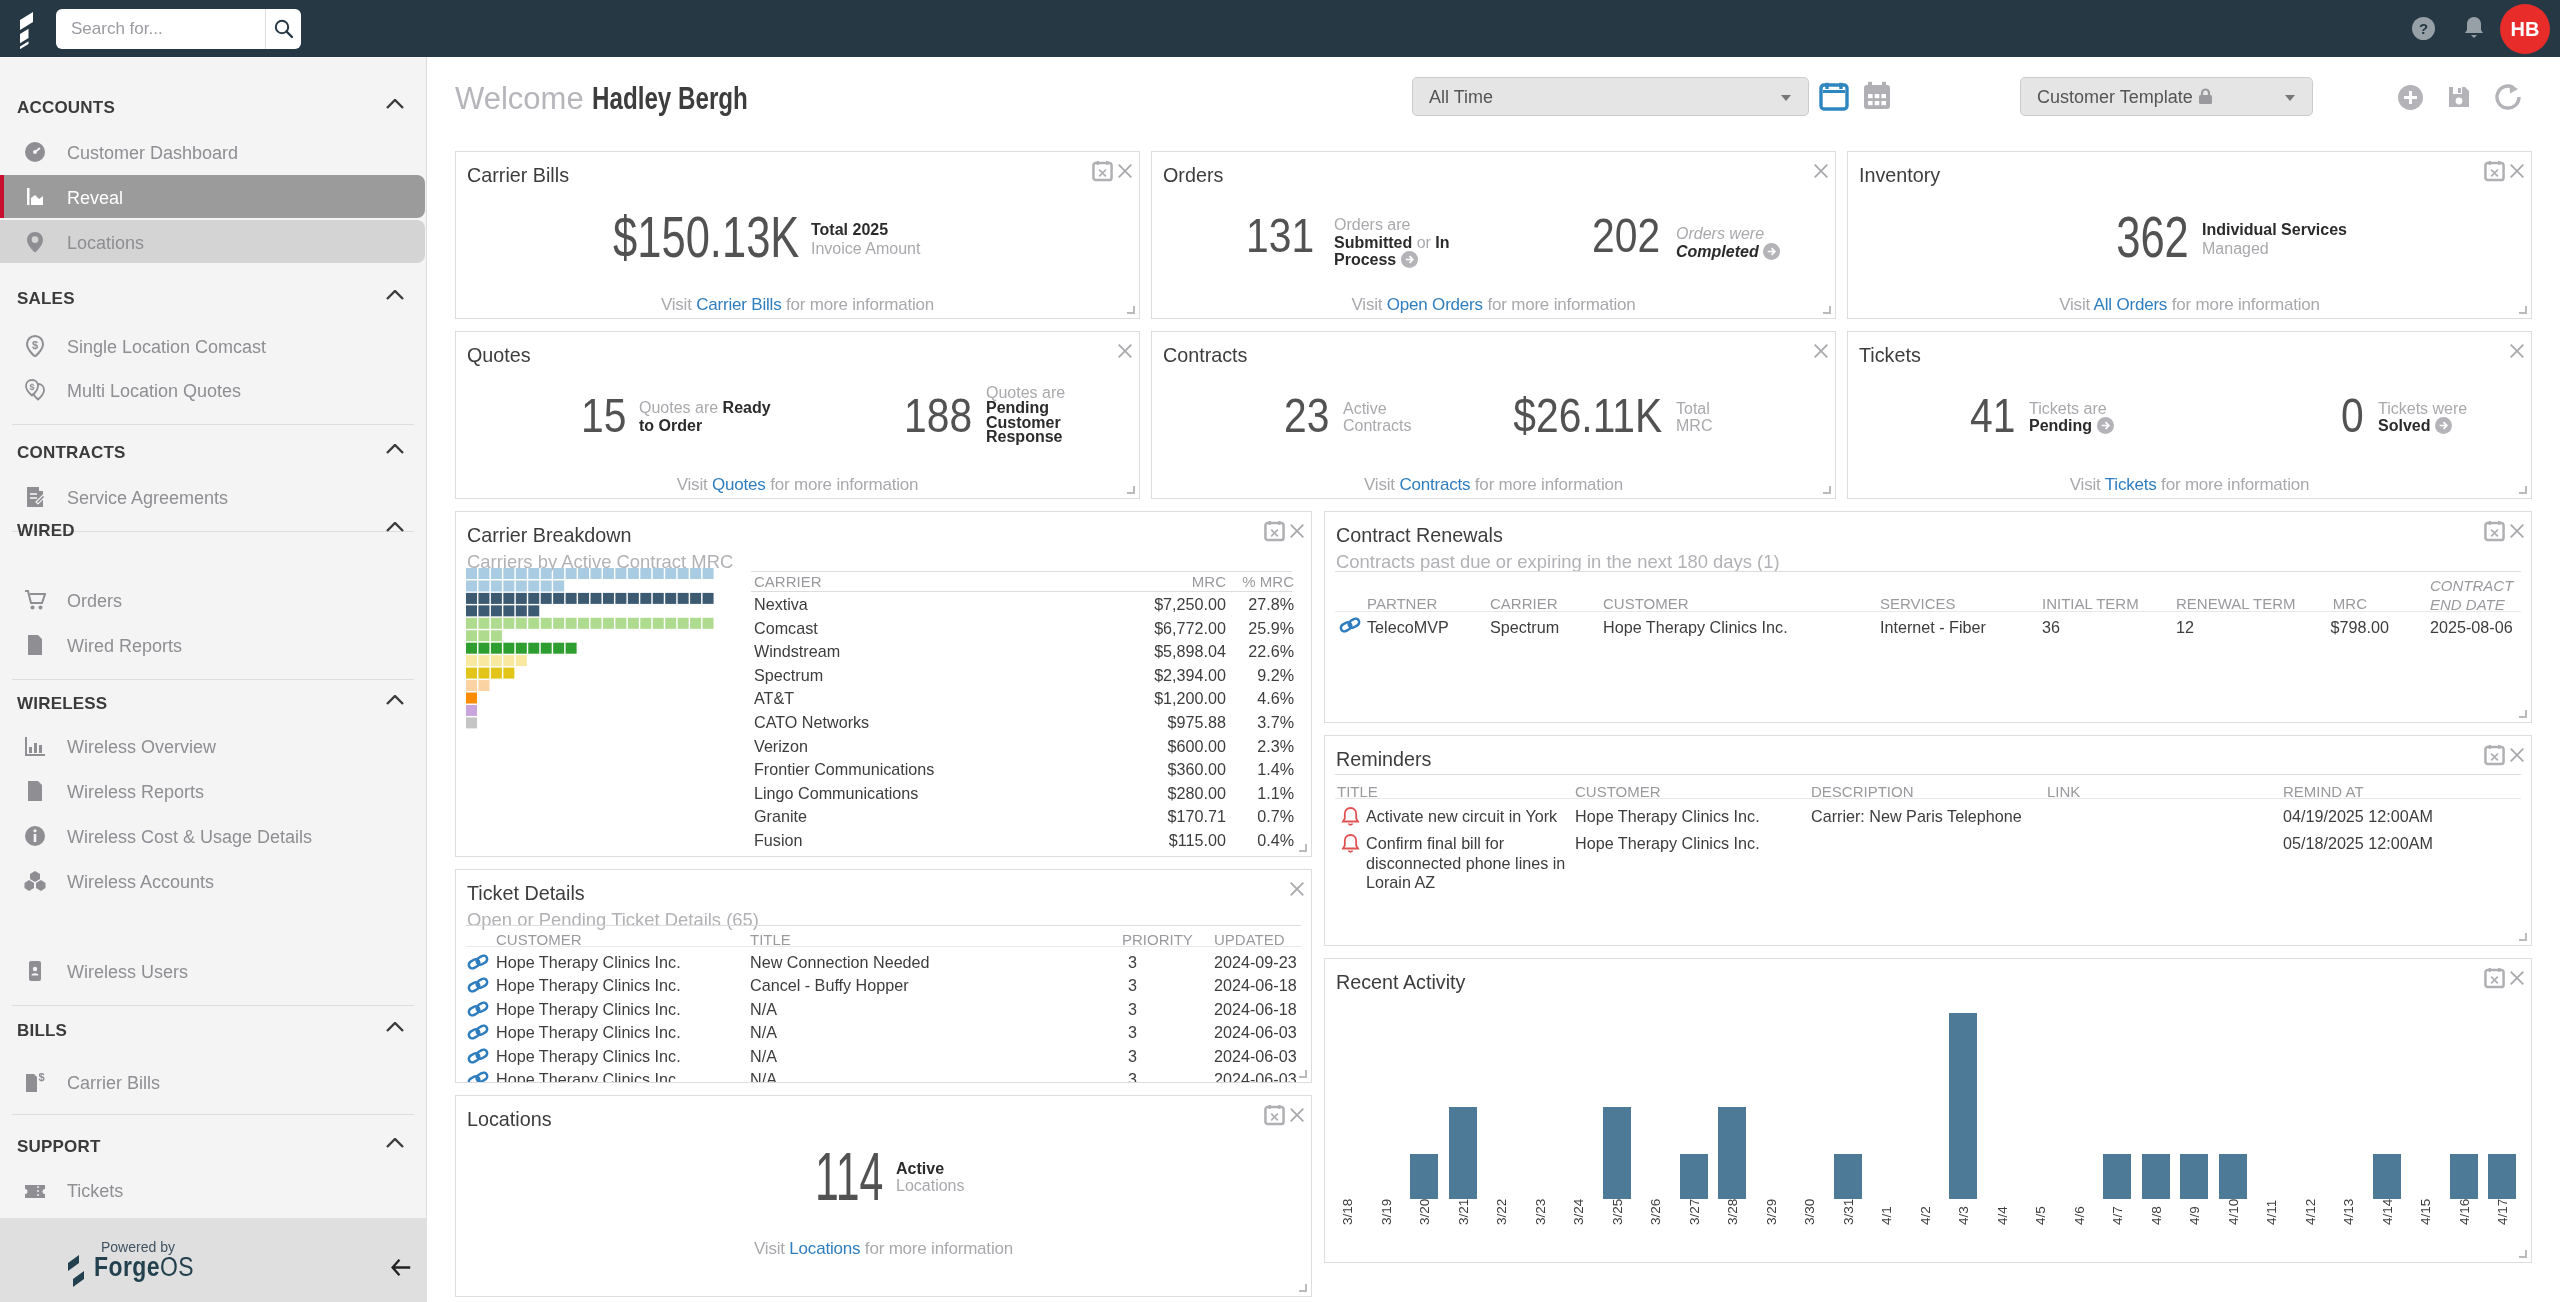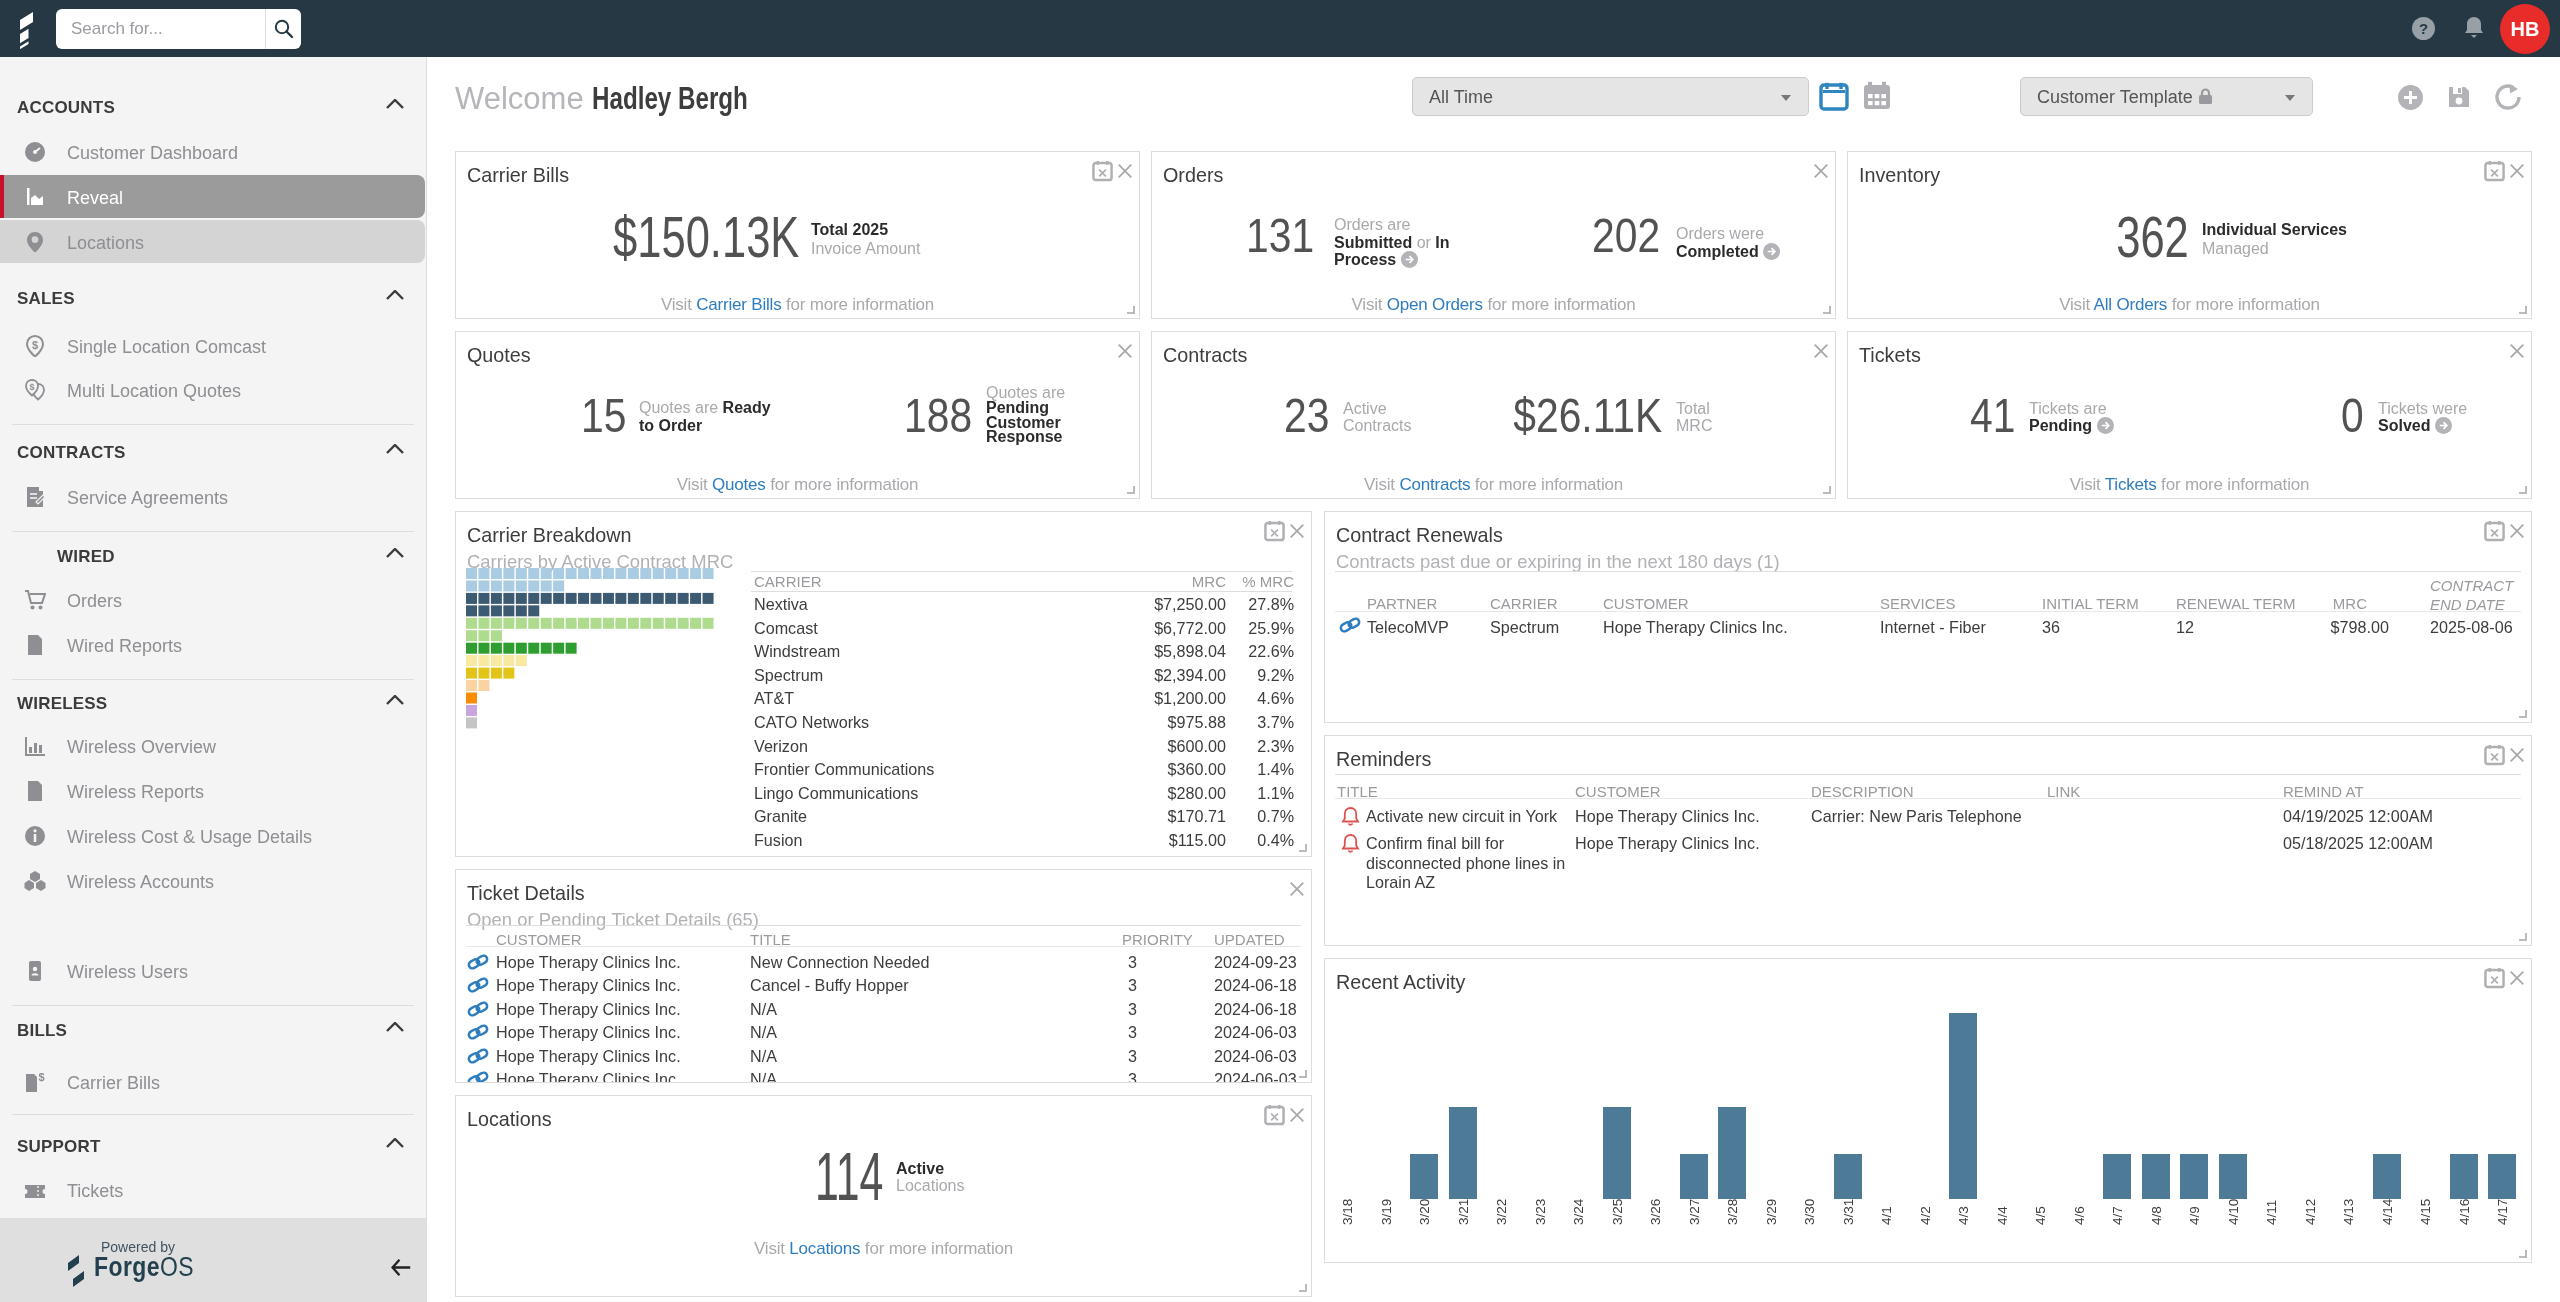--- a/index.html
+++ b/index.html
@@ -137,21 +137,21 @@
       <svg class="ic" viewBox="0 0 22 22">
         <path d="M3 1 L15 1 L15 5 L19 5 L19 21 L3 21 Z" fill="#8e8e93"></path>
         <line x1="6" y1="8" x2="13" y2="8" stroke="#f4f4f4" stroke-width="1.6"></line>
         <line x1="6" y1="12" x2="13" y2="12" stroke="#f4f4f4" stroke-width="1.6"></line>
         <path d="M12 16 L19 9 L21 11 L14 18 Z" fill="#8e8e93" stroke="#f4f4f4" stroke-width="1.2"></path>
       </svg>
       <span class="lbl">Service Agreements</span>
     </div>
   <div class="divider" style="top:474px;"></div>
 
-  <div class="sec" style="top:488px;margin-left:40px;">WIRED <svg width="18" height="10" viewBox="0 0 18 10">
+  <div class="sec" style="top:462px;">WIRED <svg width="18" height="10" viewBox="0 0 18 10">
         <path d="M1 9 L9 1 L17 9" fill="none" stroke="#3b3b3b" stroke-width="2.4"></path>
       </svg></div>
   <div class="item" style="top:521px;">
       <svg class="ic" viewBox="0 0 22 22">
         <path d="M1 2 L4 2 L7 14 L18 14 L21 5 L6 5" fill="none" stroke="#8e8e93" stroke-width="2"></path>
         <circle cx="8.5" cy="18.5" r="2" fill="#8e8e93"></circle>
         <circle cx="16.5" cy="18.5" r="2" fill="#8e8e93"></circle>
       </svg>
       <span class="lbl">Orders</span>
     </div>
@@ -315,21 +315,21 @@
     <svg width="18" height="18" viewBox="0 0 20 20" style="margin-top:2px;">
         <path d="M3 3 L17 17 M17 3 L3 17" stroke="#a9a9ad" stroke-width="2"></path>
       </svg>
   </div>
   <div class="num num2" style="right:521px; top:60px;">131</div>
   <div class="lbls" style="left:182px; top:64px; line-height:17.7px;">Orders are<br><b>Submitted</b> or <b>In</b><br><b>Process</b> <svg class="goarr" width="17" height="17" viewBox="0 0 18 18">
         <circle cx="9" cy="9" r="9" fill="#b4b4b8"></circle>
         <path d="M5 9 L12 9 M9 5.5 L12.5 9 L9 12.5" stroke="#fff" stroke-width="1.8" fill="none"></path>
       </svg></div>
   <div class="num num2" style="right:175px; top:60px;">202</div>
-  <div class="lbls" style="left:524px; top:73px; line-height:17.7px;">Orders were<br><b>Completed</b> <svg class="goarr" width="17" height="17" viewBox="0 0 18 18">
+  <div class="lbls" style="left:524px; top:73px; line-height:17.7px;font-style:italic;">Orders were<br><b>Completed</b> <svg class="goarr" width="17" height="17" viewBox="0 0 18 18">
         <circle cx="9" cy="9" r="9" fill="#b4b4b8"></circle>
         <path d="M5 9 L12 9 M9 5.5 L12.5 9 L9 12.5" stroke="#fff" stroke-width="1.8" fill="none"></path>
       </svg></div>
   <div class="visit">Visit <a>Open Orders</a> for more information</div>
   <div class="corner"></div>
 </div>
 
 <div class="card" id="c-inv" style="left:1847px; top:151px; width:685px; height:168px;">
   <h2>Inventory</h2>
   <div class="hicons">

